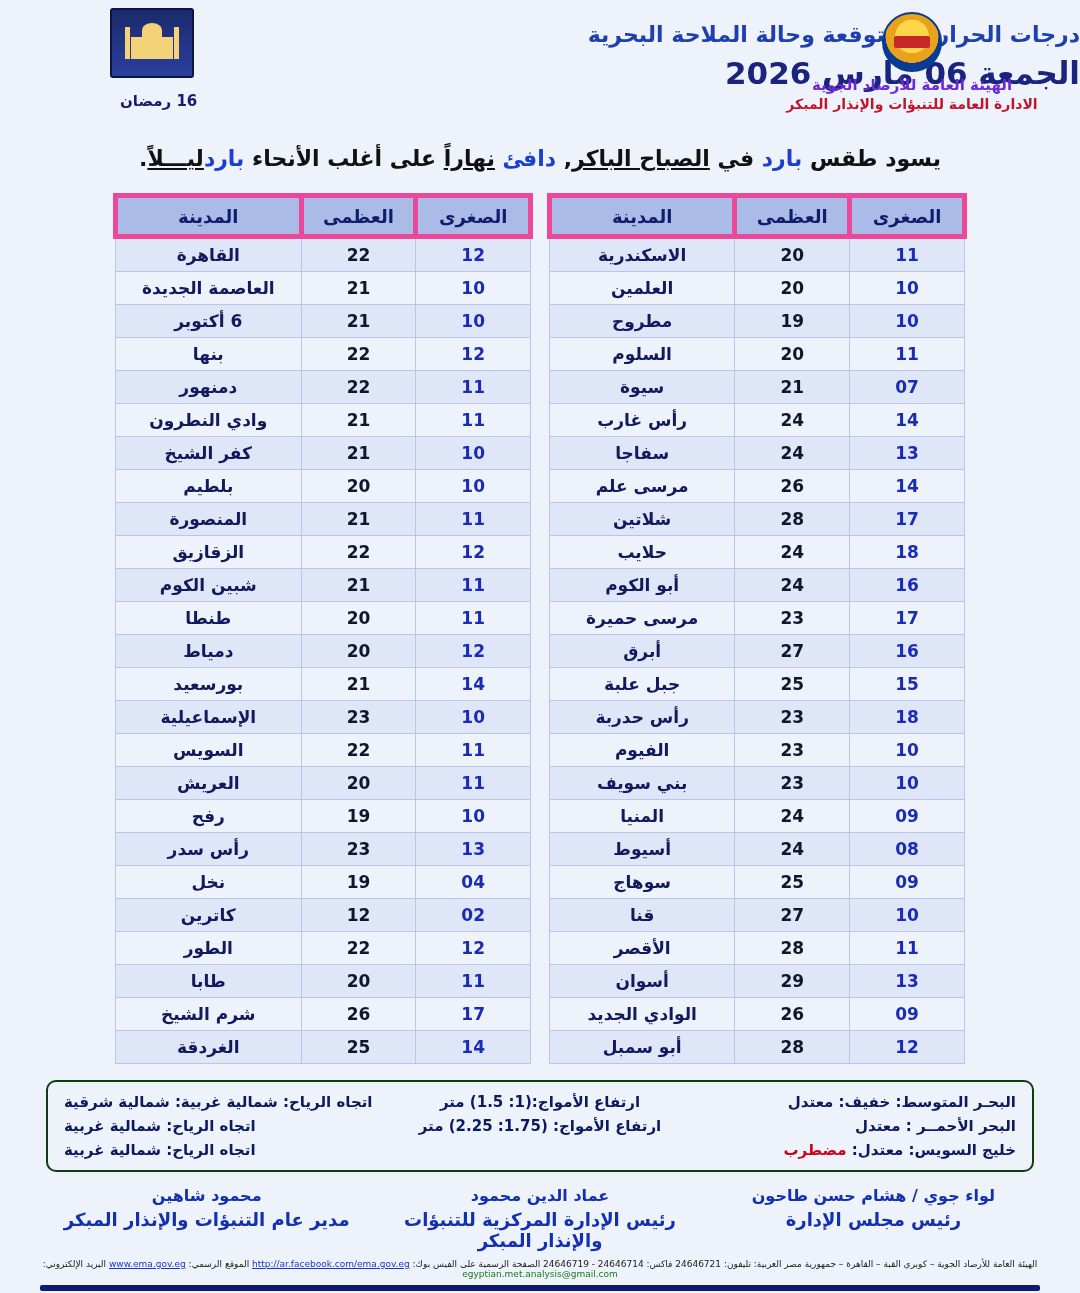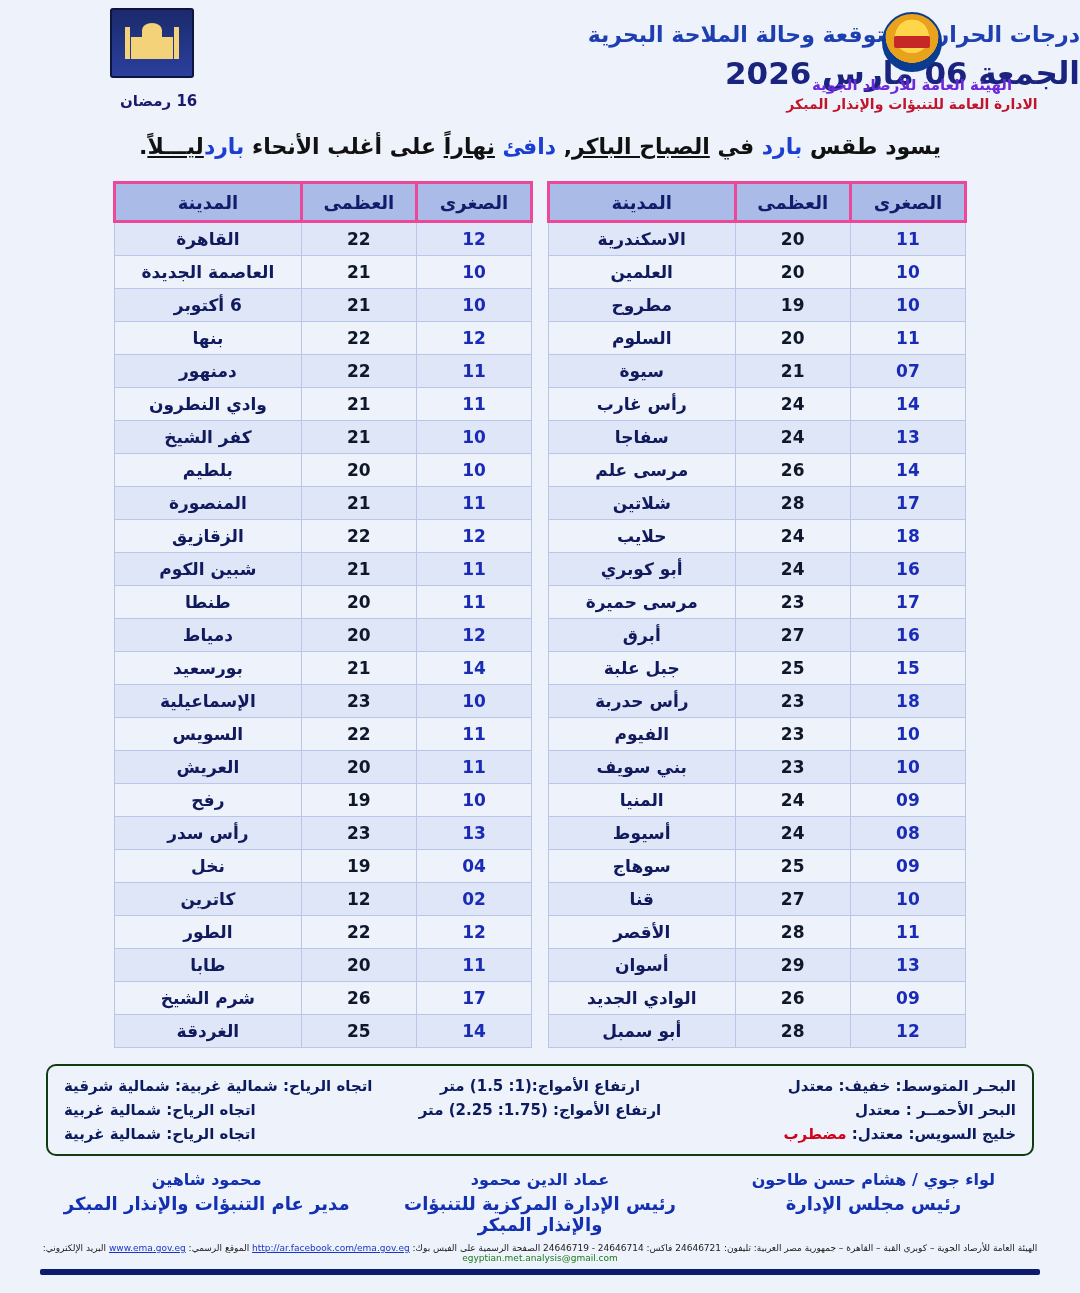--- a/index.html
+++ b/index.html
@@ -56,36 +56,36 @@
   .org .emblem:after{
     content:"";position:absolute;left:10px;top:22px;width:36px;height:12px;
     background:#c62828;border-radius:2px;
   }
   .org-l1{font-size:15px;font-weight:bold;color:#6d28d9;}
   .org-l2{font-size:14px;font-weight:bold;color:#c0152a;margin-top:2px;}
 
   
   .statement{
     text-align:center;font-size:22px;font-weight:bold;color:#111;
-    margin-top:4px;
+    margin-top:16px;
   }
   .statement .u{text-decoration:underline;}
   .statement .b{color:#1b3fd0;}
 
   
   .tables{
     display:flex;justify-content:center;gap:14px;margin-top:22px;
   }
   table{
     border-collapse:collapse;width:420px;
     font-size:17px;
   }
   th{
     background:#a9bbe6;
-    border:3px solid #ec4899;
+    border:5px solid #ec4899;
     color:#0f1d6b;font-weight:bold;font-size:18px;
     height:34px;
     margin-top:7px;
   }
   td{
     border:1px solid #b9c6e8;
     height:30px;text-align:center;font-weight:bold;
   }
   tr:nth-child(odd) td{background:#dfe6f7;}
   tr:nth-child(even) td{background:#eef2fb;}
@@ -215,21 +215,21 @@
             <td class="city">شلاتين</td>
           </tr>
           <tr>
             <td class="min">18</td>
             <td class="max">24</td>
             <td class="city">حلايب</td>
           </tr>
           <tr>
             <td class="min">16</td>
             <td class="max">24</td>
-            <td class="city">أبو كوبري</td>
+            <td class="city">أبو الكوم</td>
           </tr>
           <tr>
             <td class="min">17</td>
             <td class="max">23</td>
             <td class="city">مرسى حميرة</td>
           </tr>
           <tr>
             <td class="min">16</td>
             <td class="max">27</td>
             <td class="city">أبرق</td>

